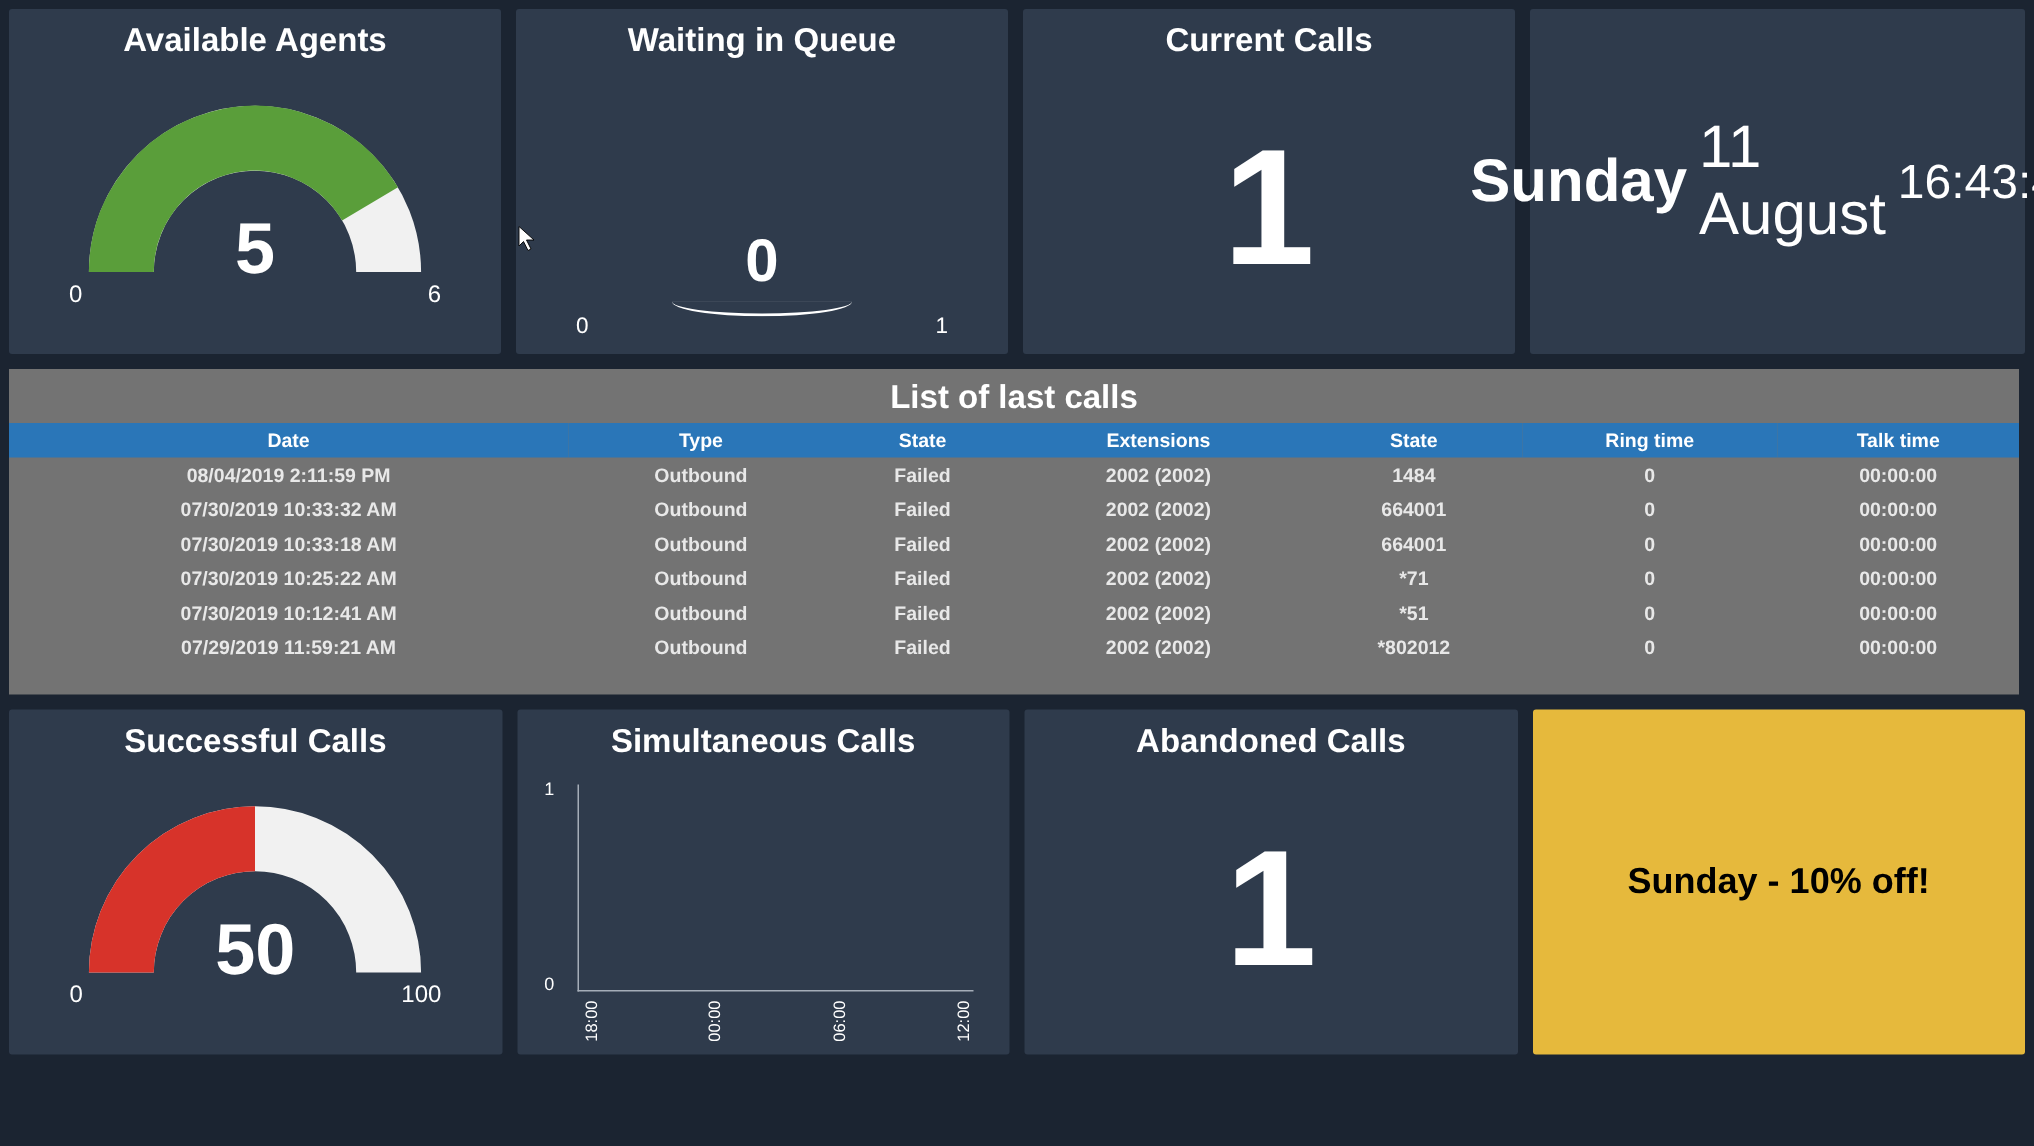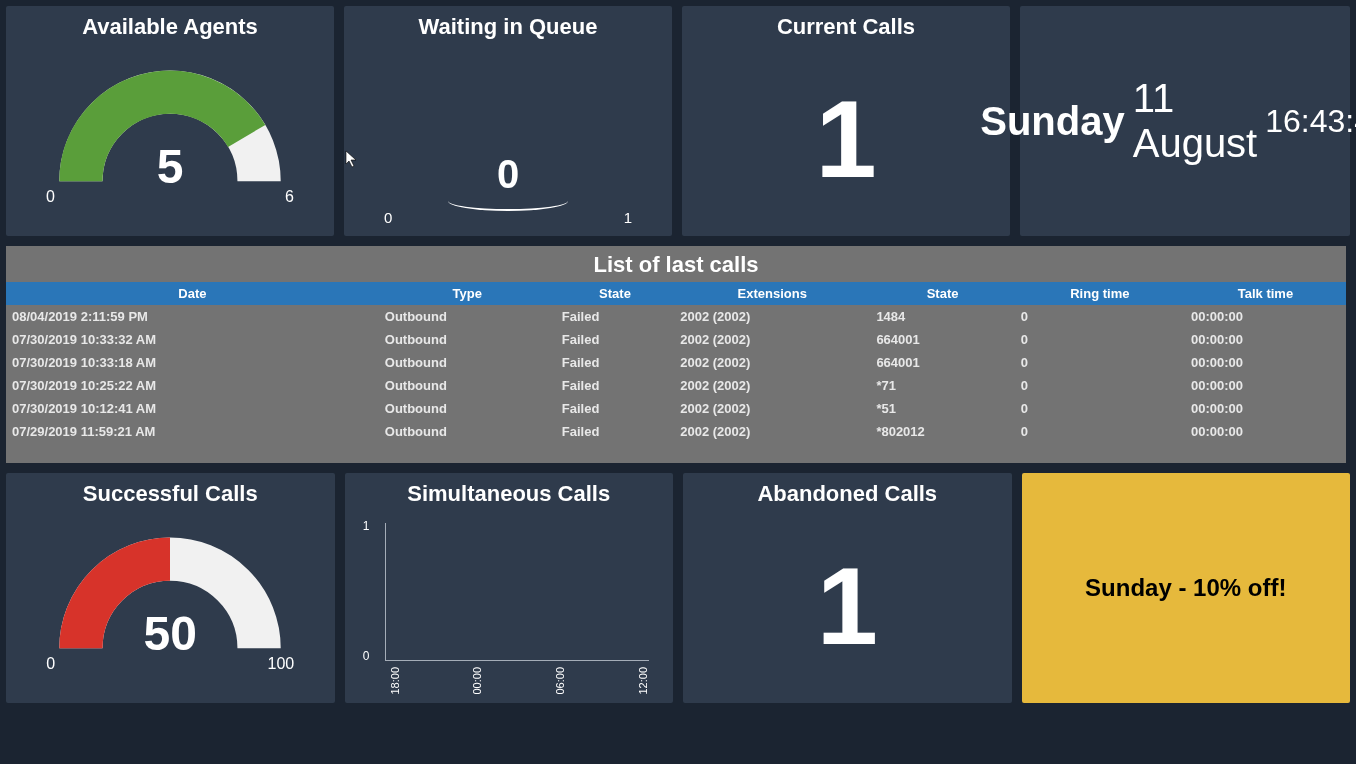--- a/index.html
+++ b/index.html
@@ -97,20 +97,21 @@
   }
   table { width:100%; border-collapse: collapse; font-size:13px; }
   thead th {
     background:#2a76b8;
     font-weight:bold;
     padding:4px 6px;
     text-align:center;
   }
   tbody td {
     padding:4px 6px;
+    text-align:center;
     color:#e8e8e8;
     font-weight:bold;
   }
 
   
   .r3 .card { height: 230px; }
   .c-success, .c-sim, .c-aband { width: 330px; }
   .c-banner { width: 330px; }
 
   

